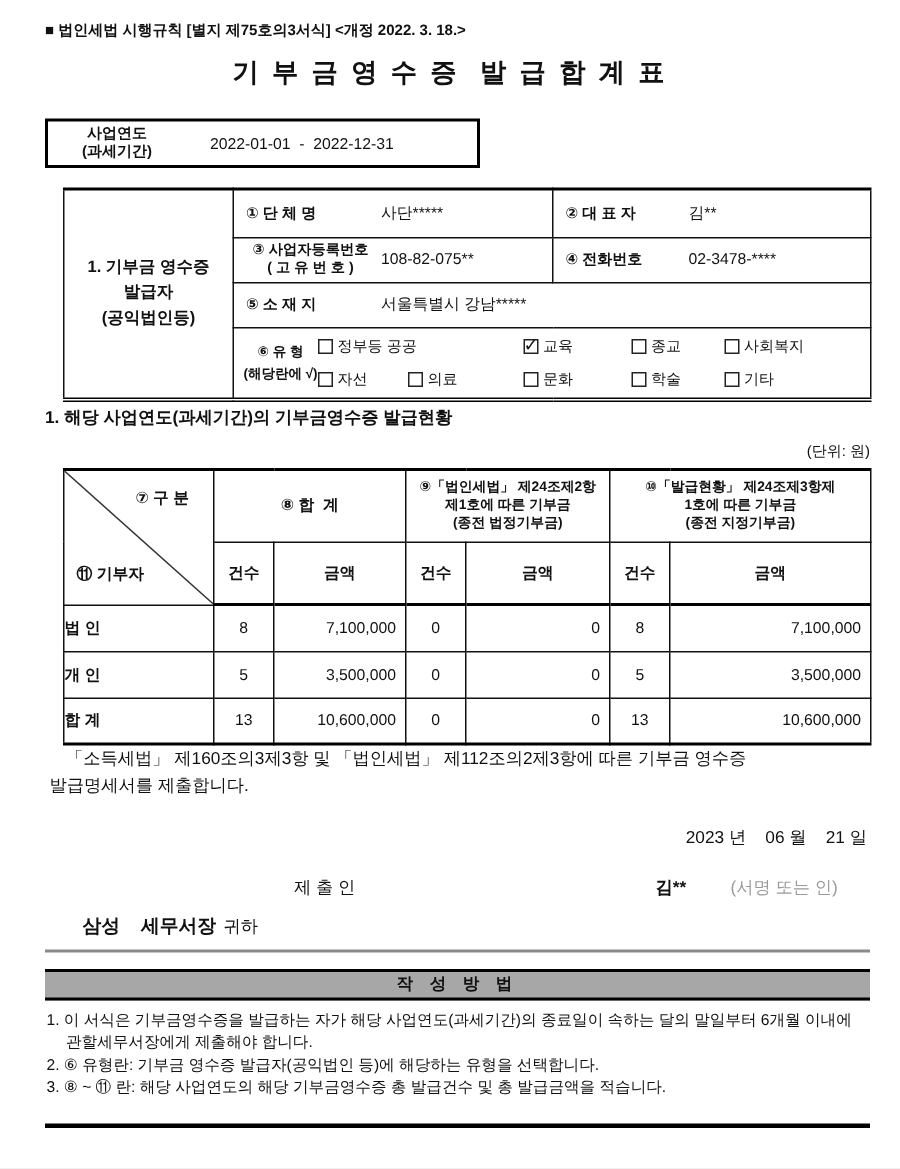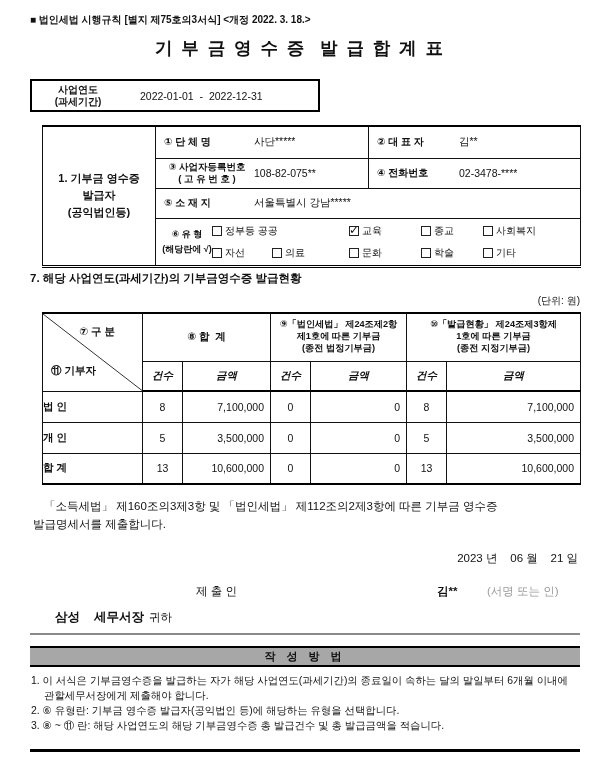--- a/index.html
+++ b/index.html
@@ -48,31 +48,31 @@
     margin-right:3px; position:relative; background:#fff; flex:0 0 auto; }
   .cbx.checked::after { content:"✓"; position:absolute; top:-4px; left:-1px;
     font-size:12px; font-weight:bold; color:#111; }
 
   
   .sec2-title { position:absolute; left:30px; top:271px; font-size:11.5px; font-weight:bold; }
   .unit-note { position:absolute; right:20px; top:294px; font-size:10px; }
 
   .t2 { position:absolute; left:42px; top:312px; width:538px;
     border:1.5px solid #000; border-top:2px solid #000; border-bottom:2px solid #000; }
-  .t2 .hr1 { height:48px; } .t2 .hr2 { height:30px;font-style:italic; } .t2 .dr { height:31px; }
+  .t2 .hr1 { height:48px; } .t2 .hr2 { height:42px; } .t2 .dr { height:31px; }
   .t2 .grp { text-align:center; font-weight:bold; font-size:10.5px; }
   .t2 .grp-s { text-align:center; font-weight:bold; font-size:9.2px; line-height:1.3; }
   .t2 .grp-s span { display:block; }
   .t2 .subh { text-align:center; font-weight:bold; font-size:10.5px; border-bottom:2px solid #000; }
   .t2 .rlabel { text-align:left; font-weight:bold; font-size:10.5px; }
   .t2 .cnt { text-align:center; font-size:10.5px; }
   .t2 .amt { text-align:right; font-size:10.5px; padding-right:6px; }
   .diag { position:relative; }
   .diag svg { position:absolute; left:0; top:0; width:100%; height:100%; }
-  .diag-top { position:absolute; top:11px; right:27px; font-weight:bold; font-size:10.5px; }
+  .diag-top { position:absolute; top:11px; right:16px; font-weight:bold; font-size:10.5px; }
   .diag-bottom { position:absolute; bottom:13px; left:8px; font-weight:bold; font-size:10.5px; }
 
   
   .declaration { position:absolute; left:33px; top:497px; width:542px; font-size:11.5px; line-height:1.6; }
   .declaration .l1 { padding-left:11px; }
   .date-line { position:absolute; right:22px; top:551px; font-size:11.5px; }
   .submit-label { position:absolute; left:196px; top:584px; font-size:11.5px; }
   .submit-name { position:absolute; left:437px; top:584px; font-size:11.5px; font-weight:bold; }
   .sig-note { position:absolute; left:487px; top:584px; font-size:11.5px; color:#9a9a9a; }
   .recipient { position:absolute; left:55px; top:609px; font-size:12.5px; }
@@ -200,21 +200,21 @@
                   <span class="cbx"></span>
                   <span>기타</span>
                 </span>
           </span>
         </div>
       </td>
     </tr>
   </tbody>
     </table>
 
-  <div class="sec2-title">7. 해당 사업연도(과세기간)의 기부금영수증 발급현황</div>
+  <div class="sec2-title">1. 해당 사업연도(과세기간)의 기부금영수증 발급현황</div>
   <div class="unit-note">(단위: 원)</div>
 
   <table class="t2">
     <colgroup>
       <col style="width:100px">
         <col style="width:40px">
         <col style="width:88px">
       <col style="width:40px">
         <col style="width:96px">
         <col style="width:40px">

